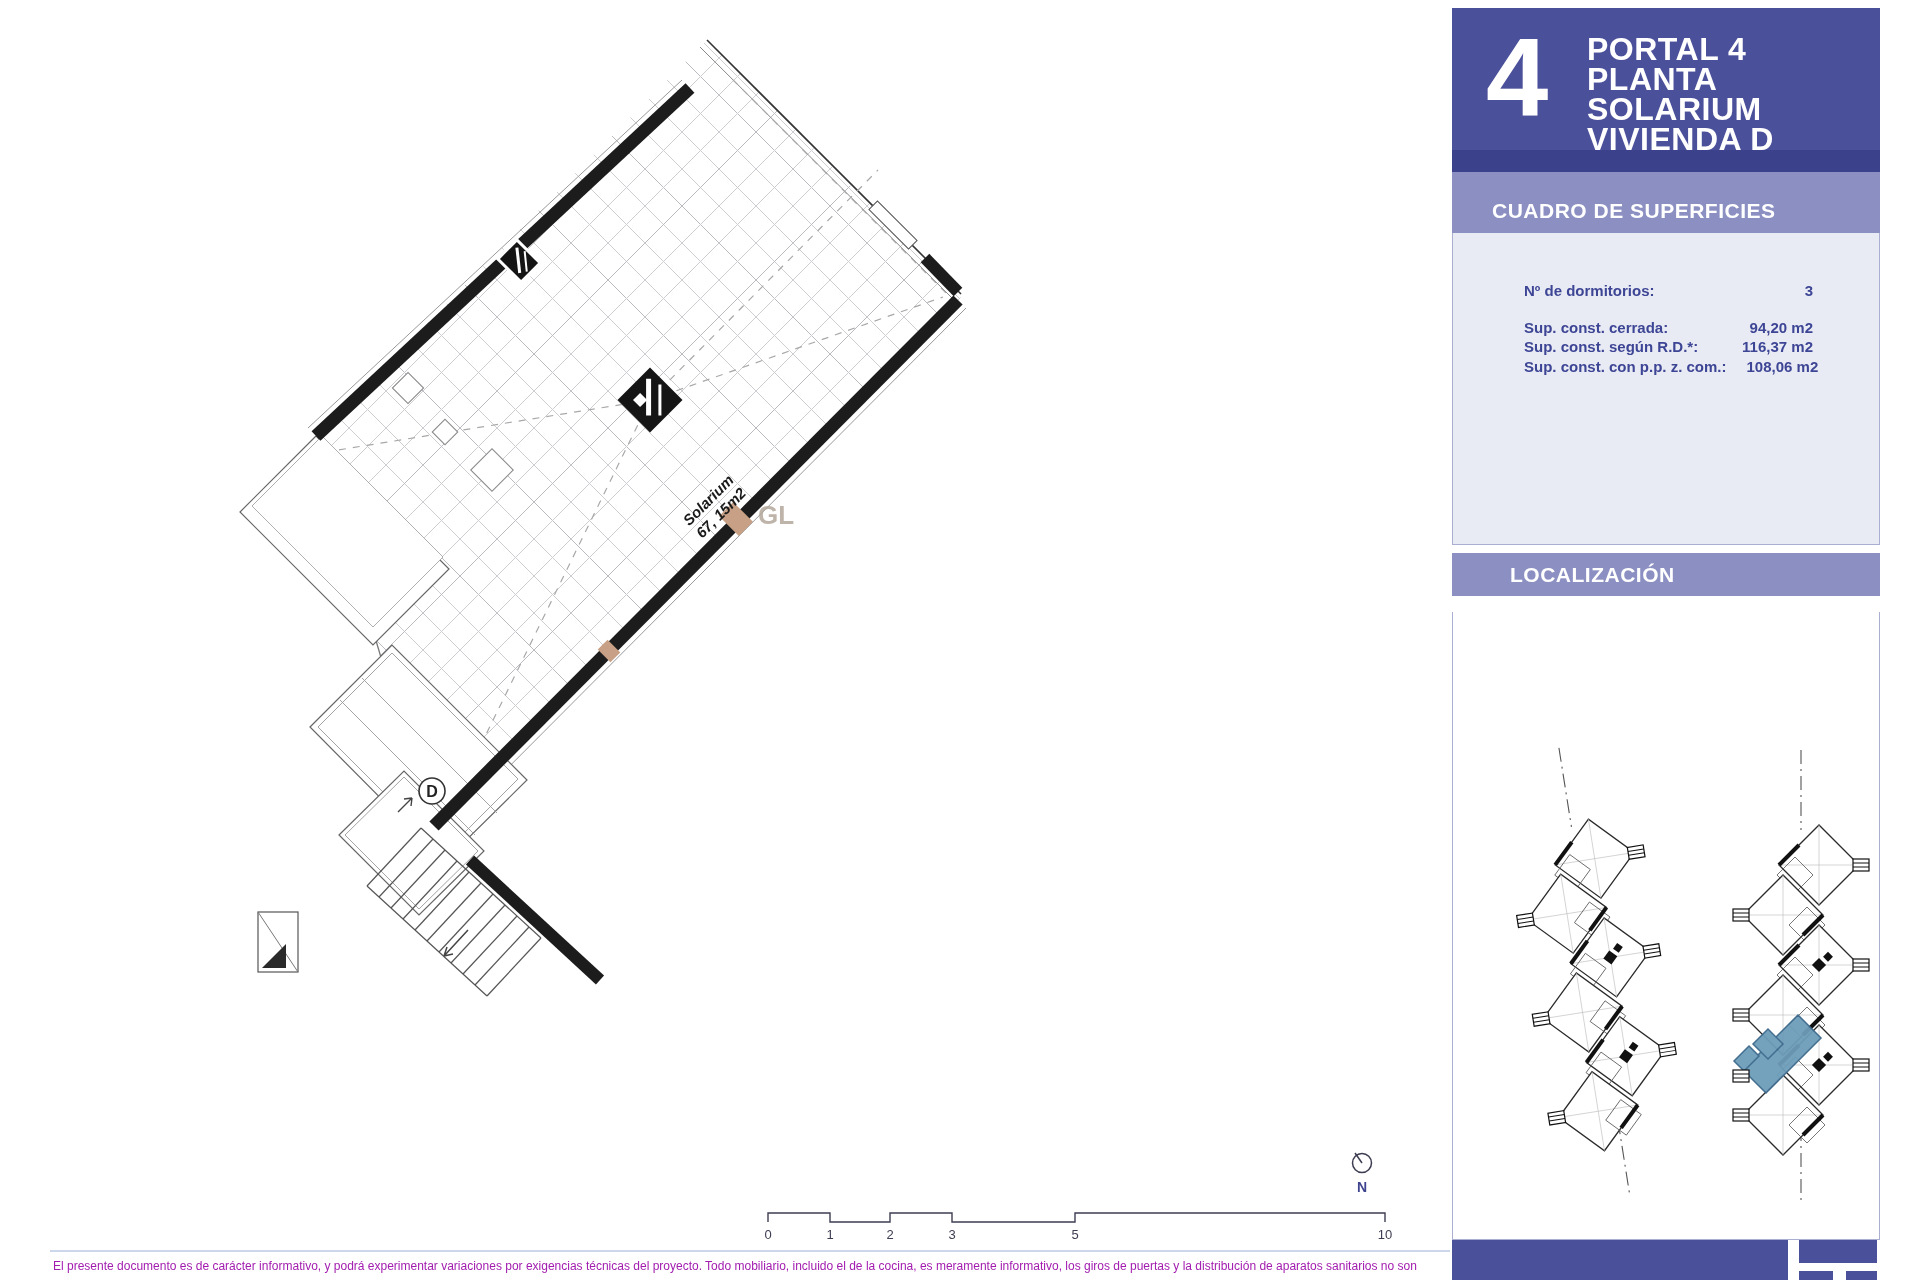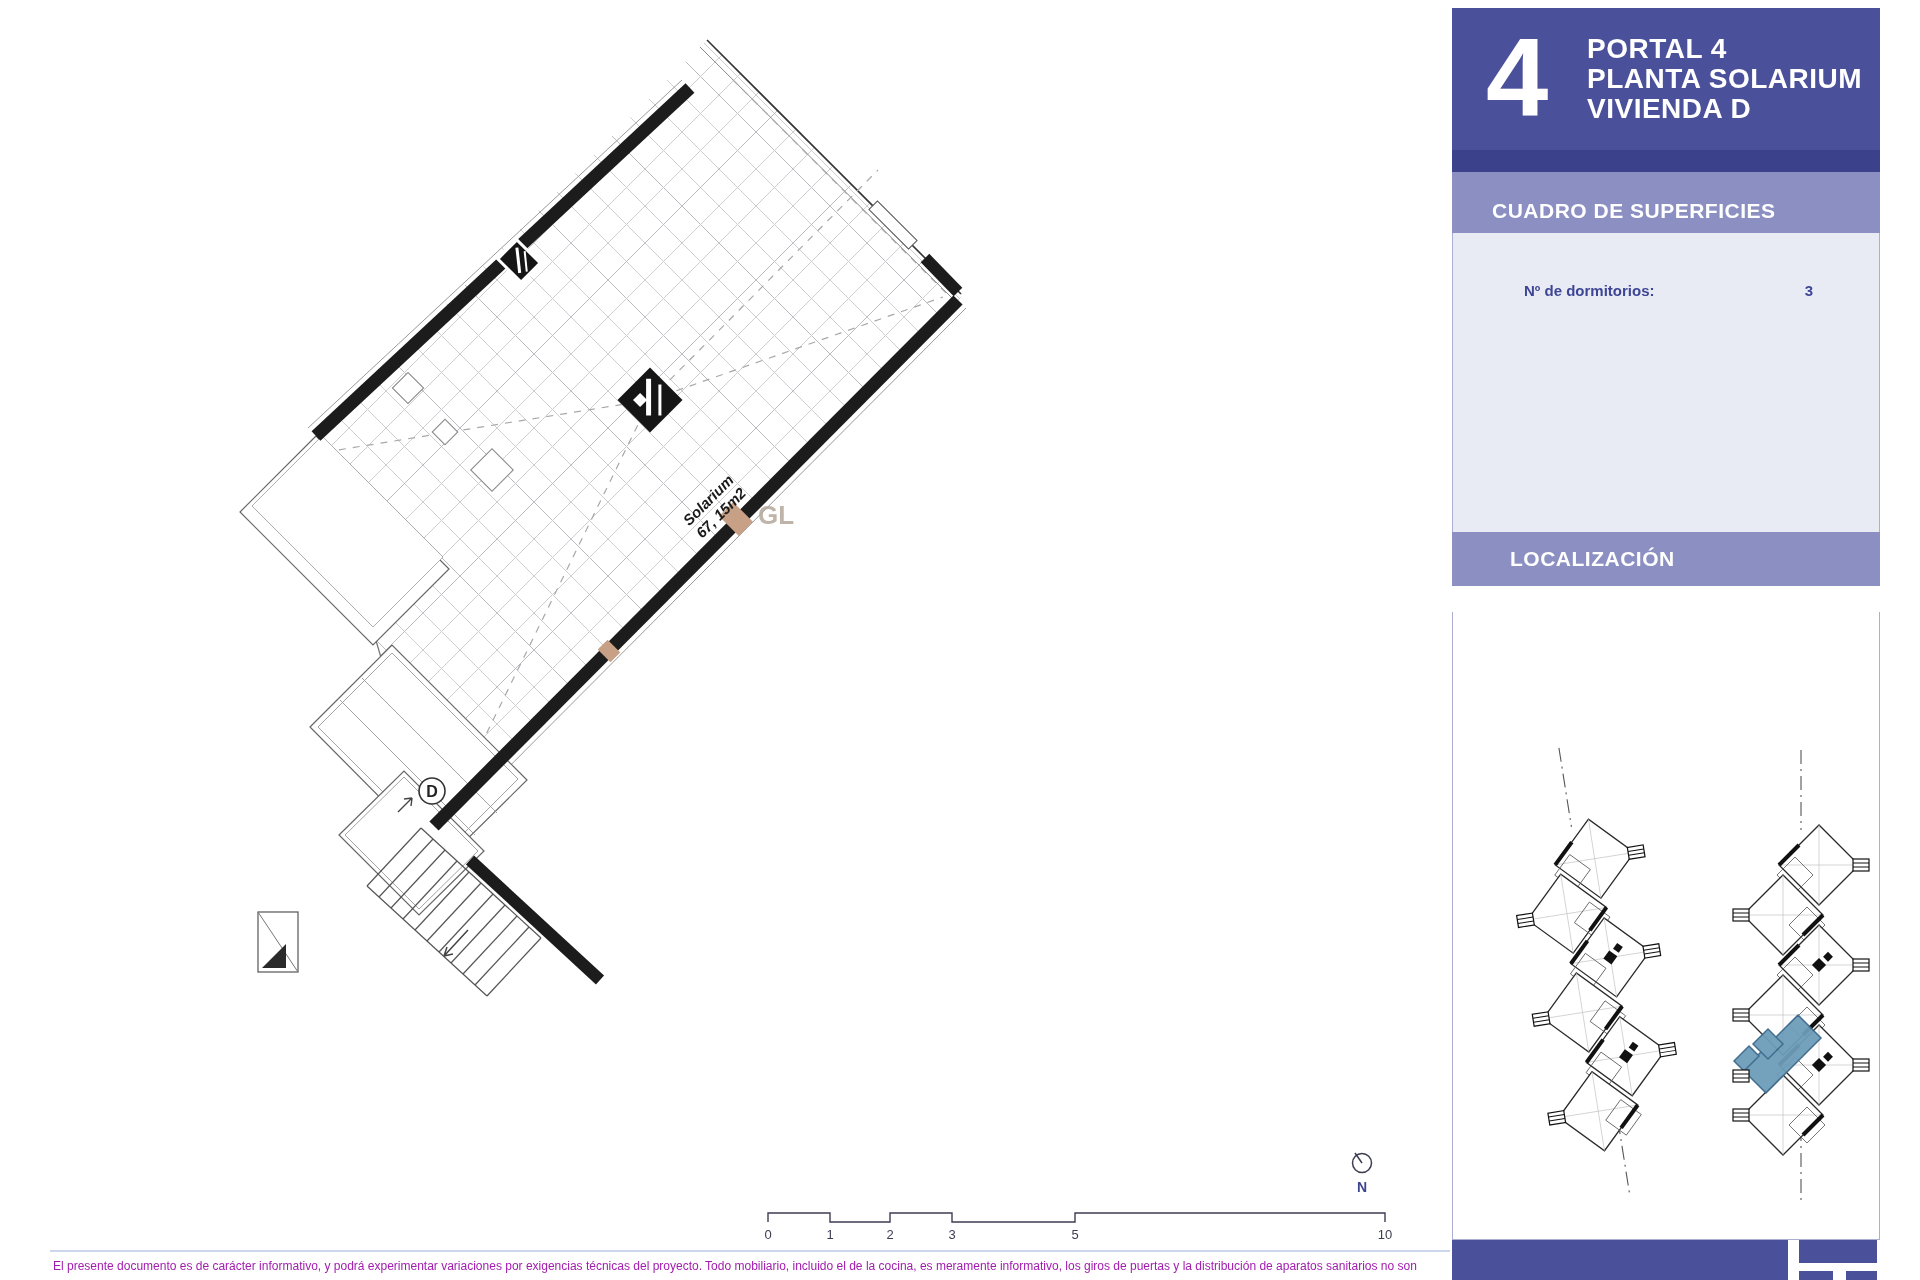--- a/index.html
+++ b/index.html
@@ -5,25 +5,25 @@
   html,body{margin:0;padding:0;background:#ffffff;}
   .page{position:relative;width:1920px;height:1280px;background:#fff;overflow:hidden;
         font-family:"Liberation Sans",sans-serif;}
   svg text{font-family:"Liberation Sans",sans-serif;}
 
   
   .sidebar{position:absolute;left:1452px;top:0;width:428px;height:1280px;}
   .hdr{position:absolute;left:0;top:8px;width:428px;height:142px;background:#4b509b;}
   .hdr-strip{position:absolute;left:0;top:150px;width:428px;height:22px;background:#3c418c;}
   .hdr-num{position:absolute;left:34px;top:14px;font-size:112px;font-weight:bold;color:#fff;line-height:112px;}
-  .hdr-lines{position:absolute;left:135px;top:26px;color:#fff;font-weight:bold;font-size:28px;line-height:30px;letter-spacing:.5px;}
+  .hdr-lines{position:absolute;left:135px;top:26px;color:#fff;font-weight:bold;font-size:32px;line-height:30px;letter-spacing:.5px;}
   .bar{position:absolute;left:0;width:428px;background:#8b8fc2;color:#fff;
        font-weight:bold;font-size:21px;letter-spacing:.5px;display:flex;align-items:center;padding-left:58px;box-sizing:border-box;}
   .bar.cuadro{top:172px;height:77px;padding-left:40px;}
-  .bar.loc{top:532px;height:54px;}
+  .bar.loc{top:553px;height:43px;}
   .panel{position:absolute;left:0;width:428px;box-sizing:border-box;border:1px solid #aaaed0;border-top:none;}
   .panel.table{top:233px;height:312px;background:#e9ebf4;padding:48px 66px 0 71px;
                color:#3d4595;font-size:15px;font-weight:bold;}
   .panel.locmap{top:612px;height:628px;background:#fff;}
   .tgroup{margin-bottom:17px;}
   .trow{display:flex;justify-content:space-between;line-height:19.5px;white-space:nowrap;gap:20px;}
   .bottom-bar{position:absolute;left:0;top:1240px;width:336px;height:40px;background:#4b509b;}
   .logo{position:absolute;left:347px;top:1240px;width:81px;height:40px;}
   .logo .b1{position:absolute;left:0;top:0;width:78px;height:23px;background:#4b509b;}
   .logo .b2{position:absolute;left:0;top:31px;width:34px;height:9px;background:#4b509b;}
@@ -242,20 +242,34 @@
     </div>
     <div class="hdr-strip"></div>
 
     <div class="bar cuadro">CUADRO DE SUPERFICIES</div>
 
     <div class="panel table">
       <div class="tgroup">
         <div class="trow">
             <span>Nº de dormitorios:</span>
             <span>3</span>
+          </div>
+      </div>
+      <div class="tgroup">
+        <div class="trow">
+            <span>Sup. const. cerrada:</span>
+            <span>94,20 m2</span>
+          </div>
+        <div class="trow">
+            <span>Sup. const. según R.D.*:</span>
+            <span>116,37 m2</span>
+          </div>
+        <div class="trow">
+            <span>Sup. const. con p.p. z. com.:</span>
+            <span>108,06 m2</span>
           </div>
       </div>
     </div>
 
     <div class="bar loc">LOCALIZACIÓN</div>
 
     <div class="panel locmap">
       <svg id="locsvg" width="426" height="626" viewBox="0 0 426 626">
         <defs>
           <g id="st">

